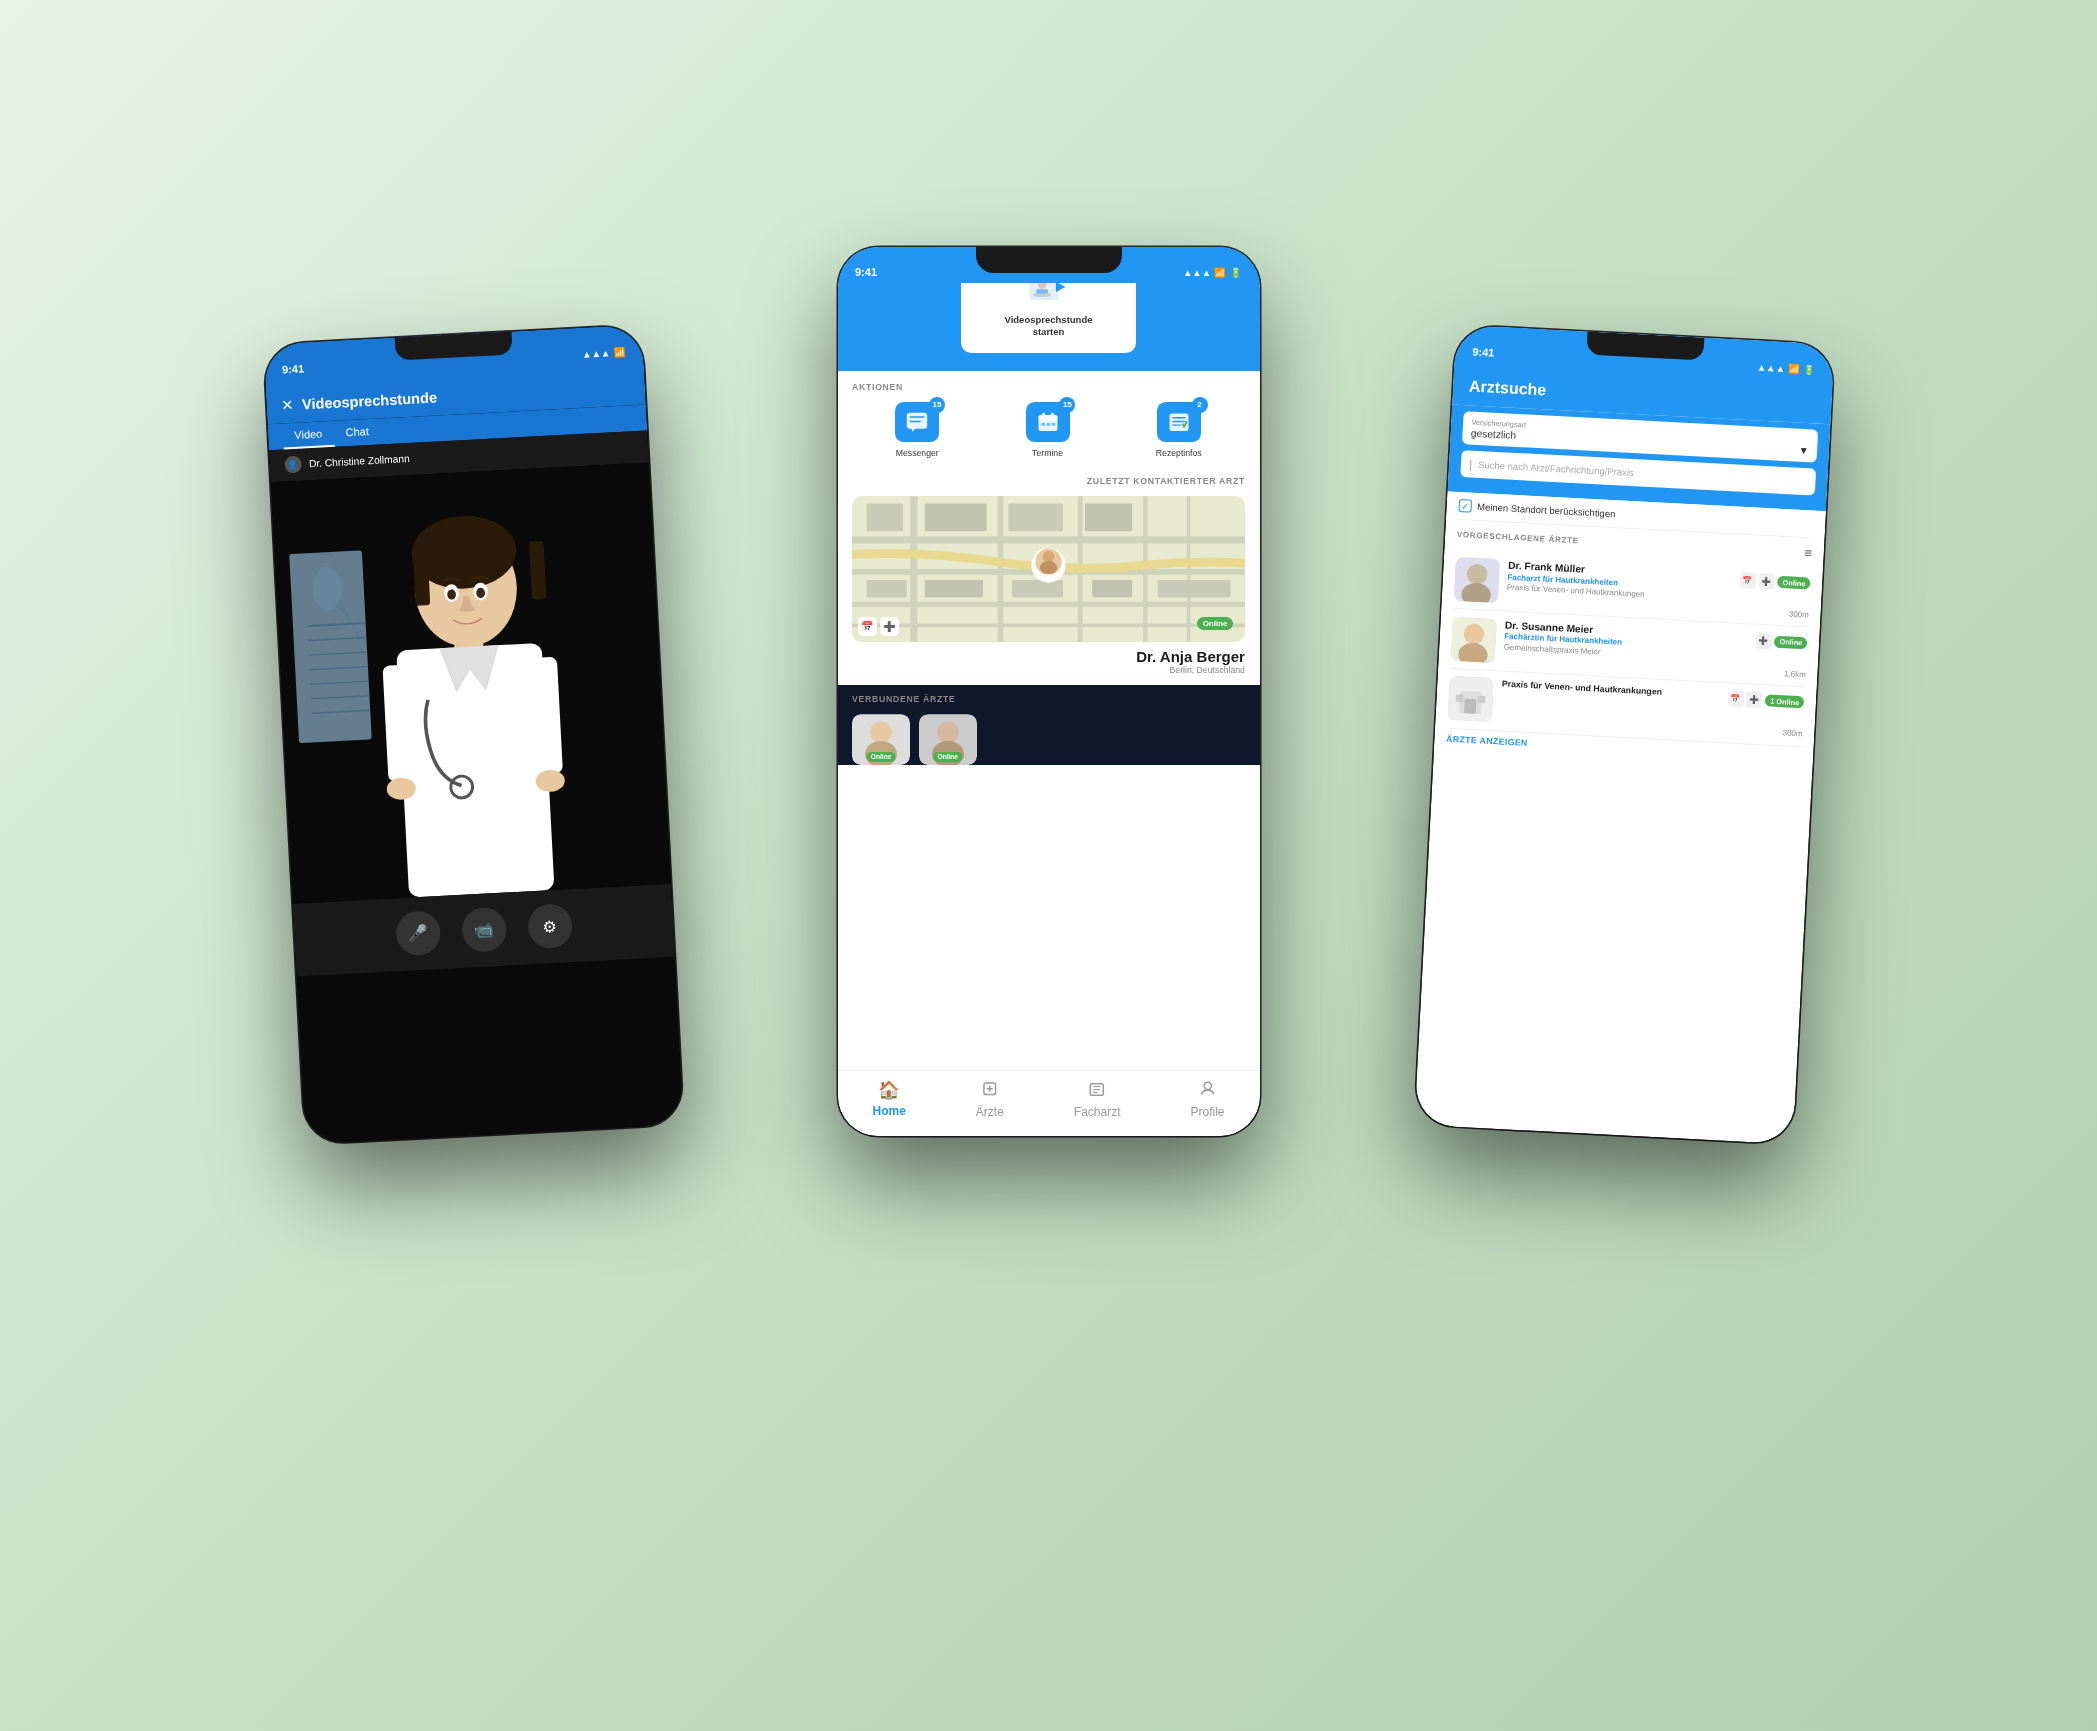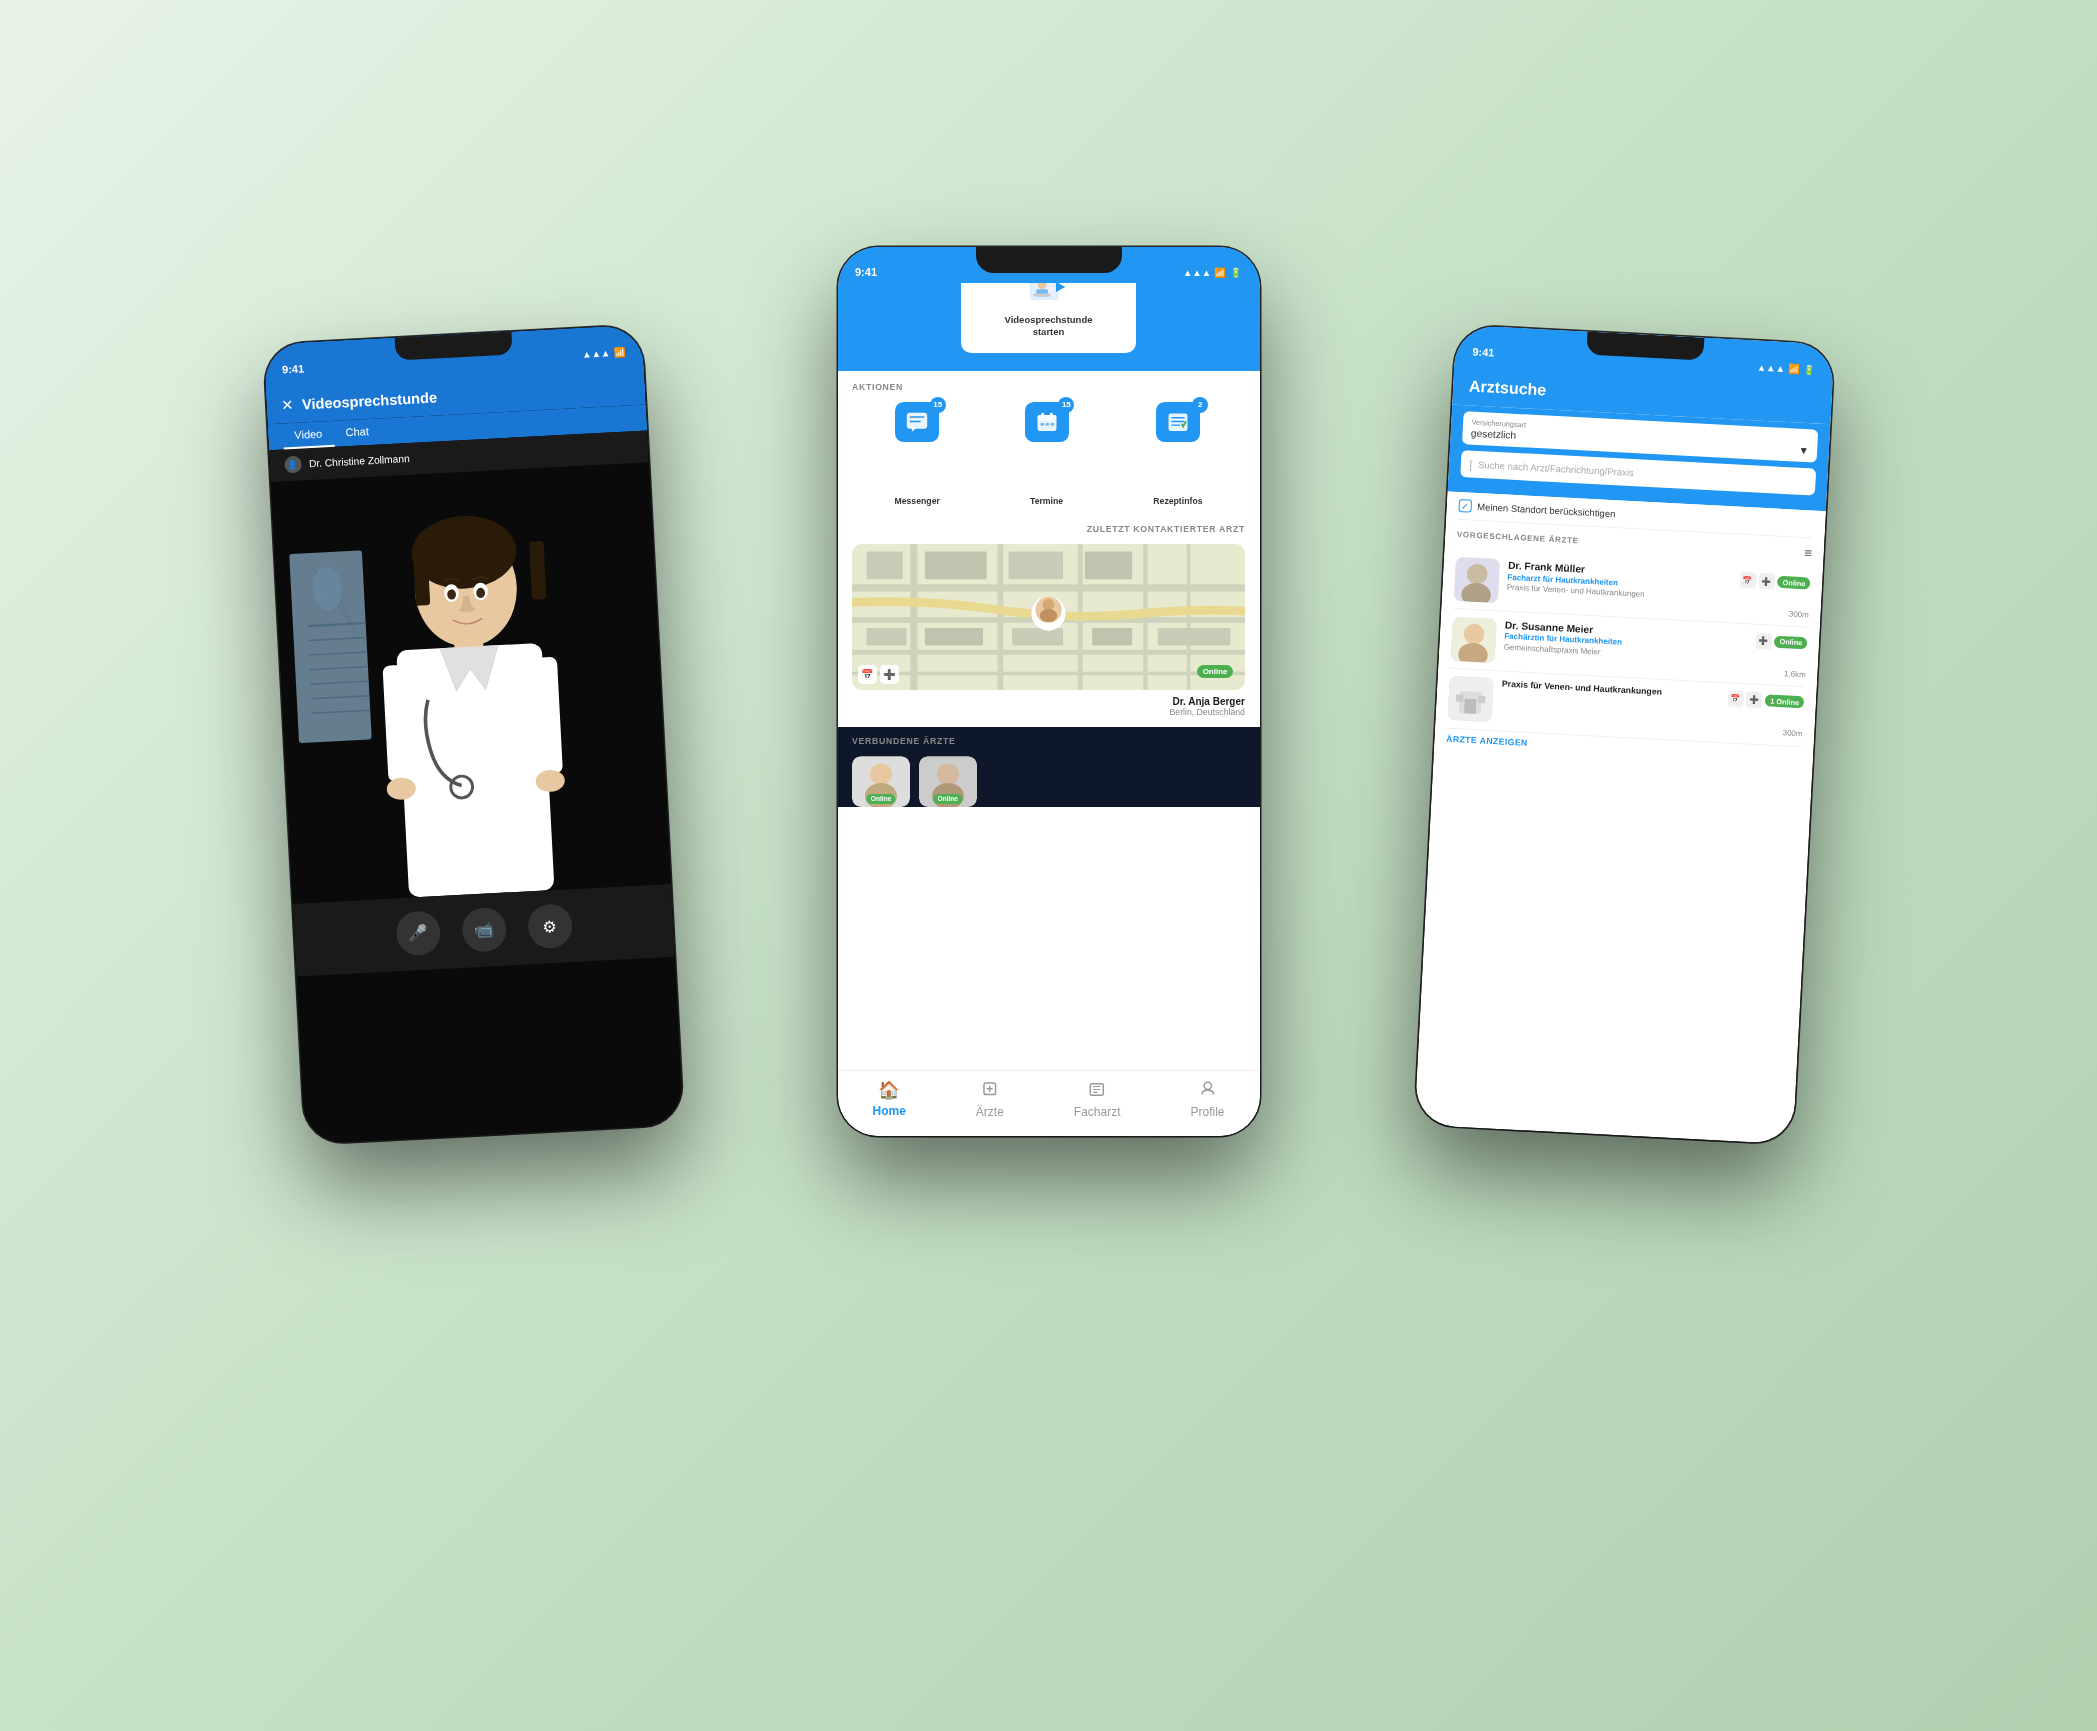--- a/index.html
+++ b/index.html
@@ -352,22 +352,21 @@
       display: flex;
       align-items: center;
       justify-content: center;
       color: white;
       font-size: 17.5px;
     }
 
     .aktionen-label {
       font-size: 8.7px;
       color: #333;
-      font-weight: 700;
-      margin-top: 48px;
+      font-weight: 400;
     }
 
     .badge {
       position: absolute;
       top: -5.8px;
       right: -5.8px;
       background: #2196F3;
       color: white;
       font-size: 8px;
       font-weight: 700;
@@ -404,21 +403,21 @@
       font-weight: 600;
       padding: 2.2px 5.8px;
       border-radius: 7.3px;
     }
 
     .doctor-info {
       padding: 5.8px 0 2.9px;
     }
 
     .doctor-name-center {
-      font-size: 10px;
+      font-size: 15px;
       font-weight: 600;
       color: #1a1a1a;
     }
 
     .doctor-location {
       font-size: 8.7px;
       color: #888;
     }
 
     

